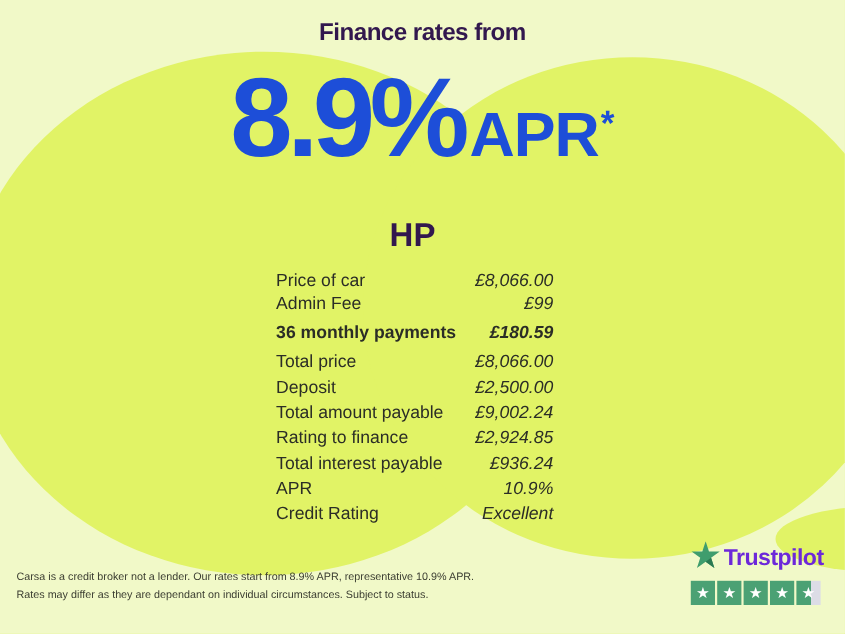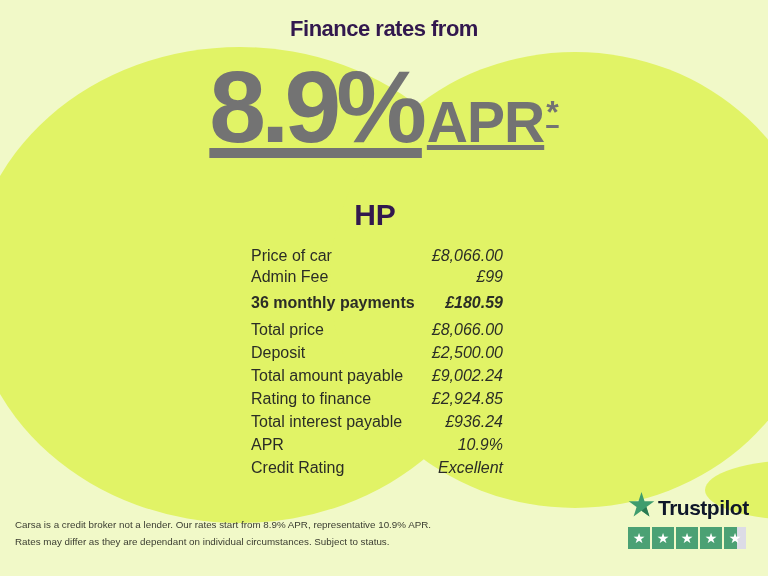--- a/index.html
+++ b/index.html
@@ -35,22 +35,21 @@
     font-weight: 800;
     letter-spacing: -0.5px;
     color: #32184e;
   }
   .rate-row {
     position: absolute;
     top: 58px; left: 0; right: 0;
     display: flex;
     justify-content: center;
     align-items: baseline;
-    color: #737373;
-    text-decoration: underline;
+    color: #1d4ed8;
   }
   .rate-big {
     font-size: 102px;
     font-weight: 800;
     letter-spacing: -5px;
     line-height: 0.98;
   }
   .rate-unit {
     font-size: 57px;
     font-weight: 800;
@@ -109,21 +108,21 @@
   }
   .tp-logo-row {
     display: flex;
     align-items: center;
     gap: 3px;
   }
   .tp-word {
     font-size: 21px;
     font-weight: 700;
     letter-spacing: -0.5px;
-    color: #0f172a;
+    color: #6d28d9;
   }
   .tp-stars {
     display: flex;
     gap: 2px;
     margin-top: 4px;
   }
   .tp-box {
     width: 22px; height: 22px;
     background: #4ba174;
     display: flex;

